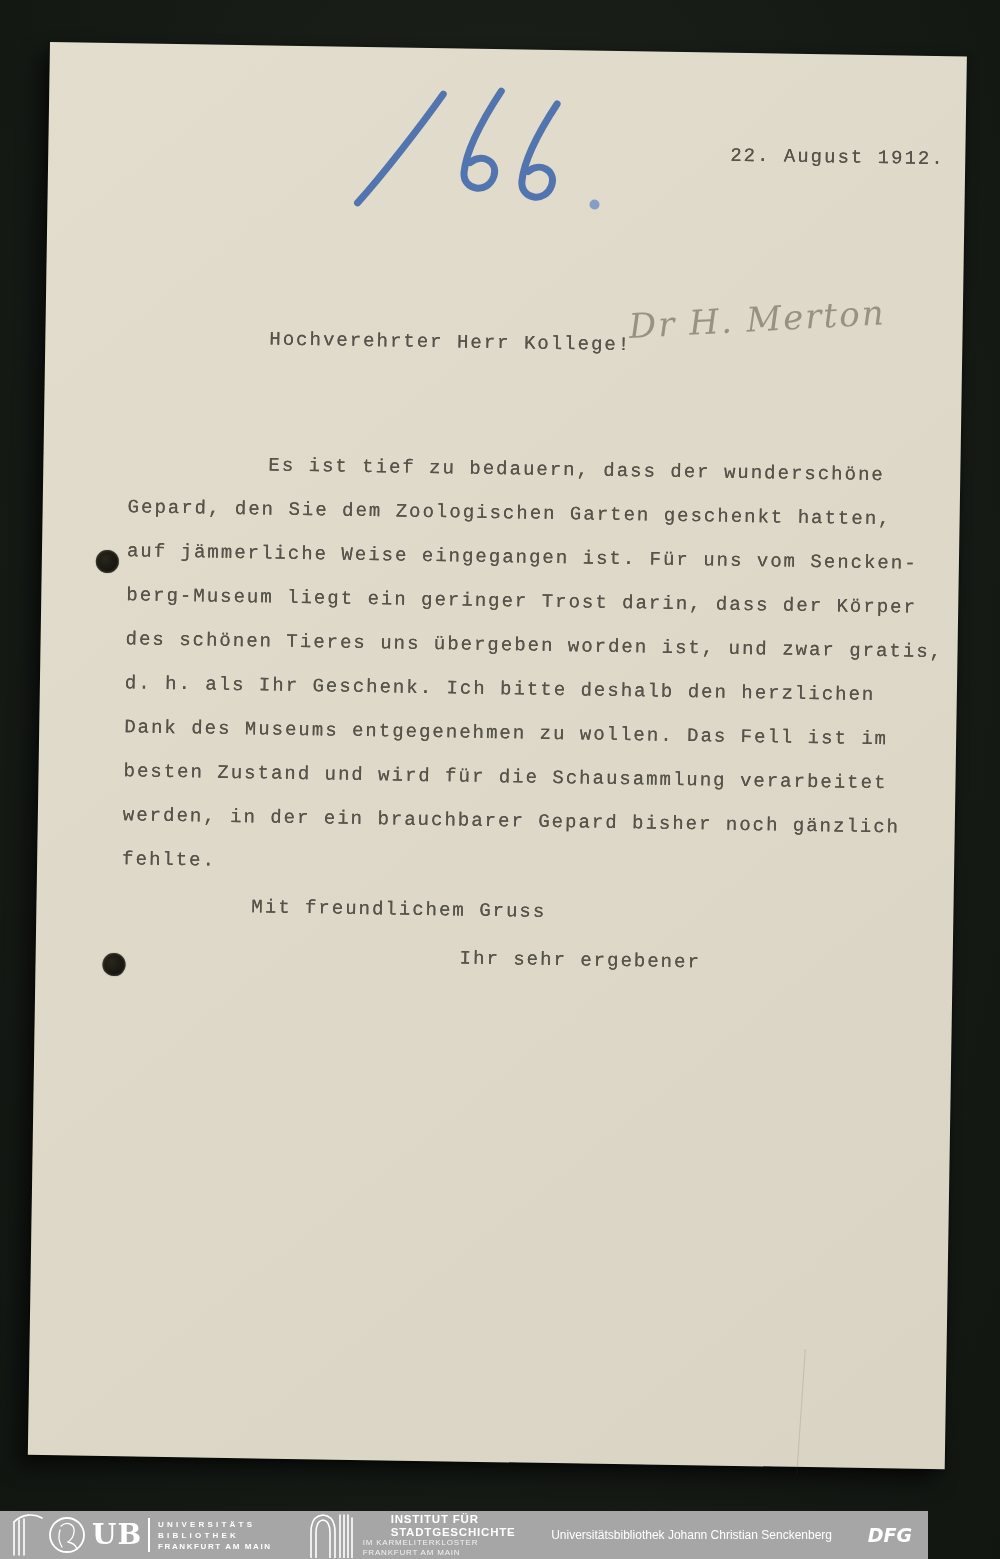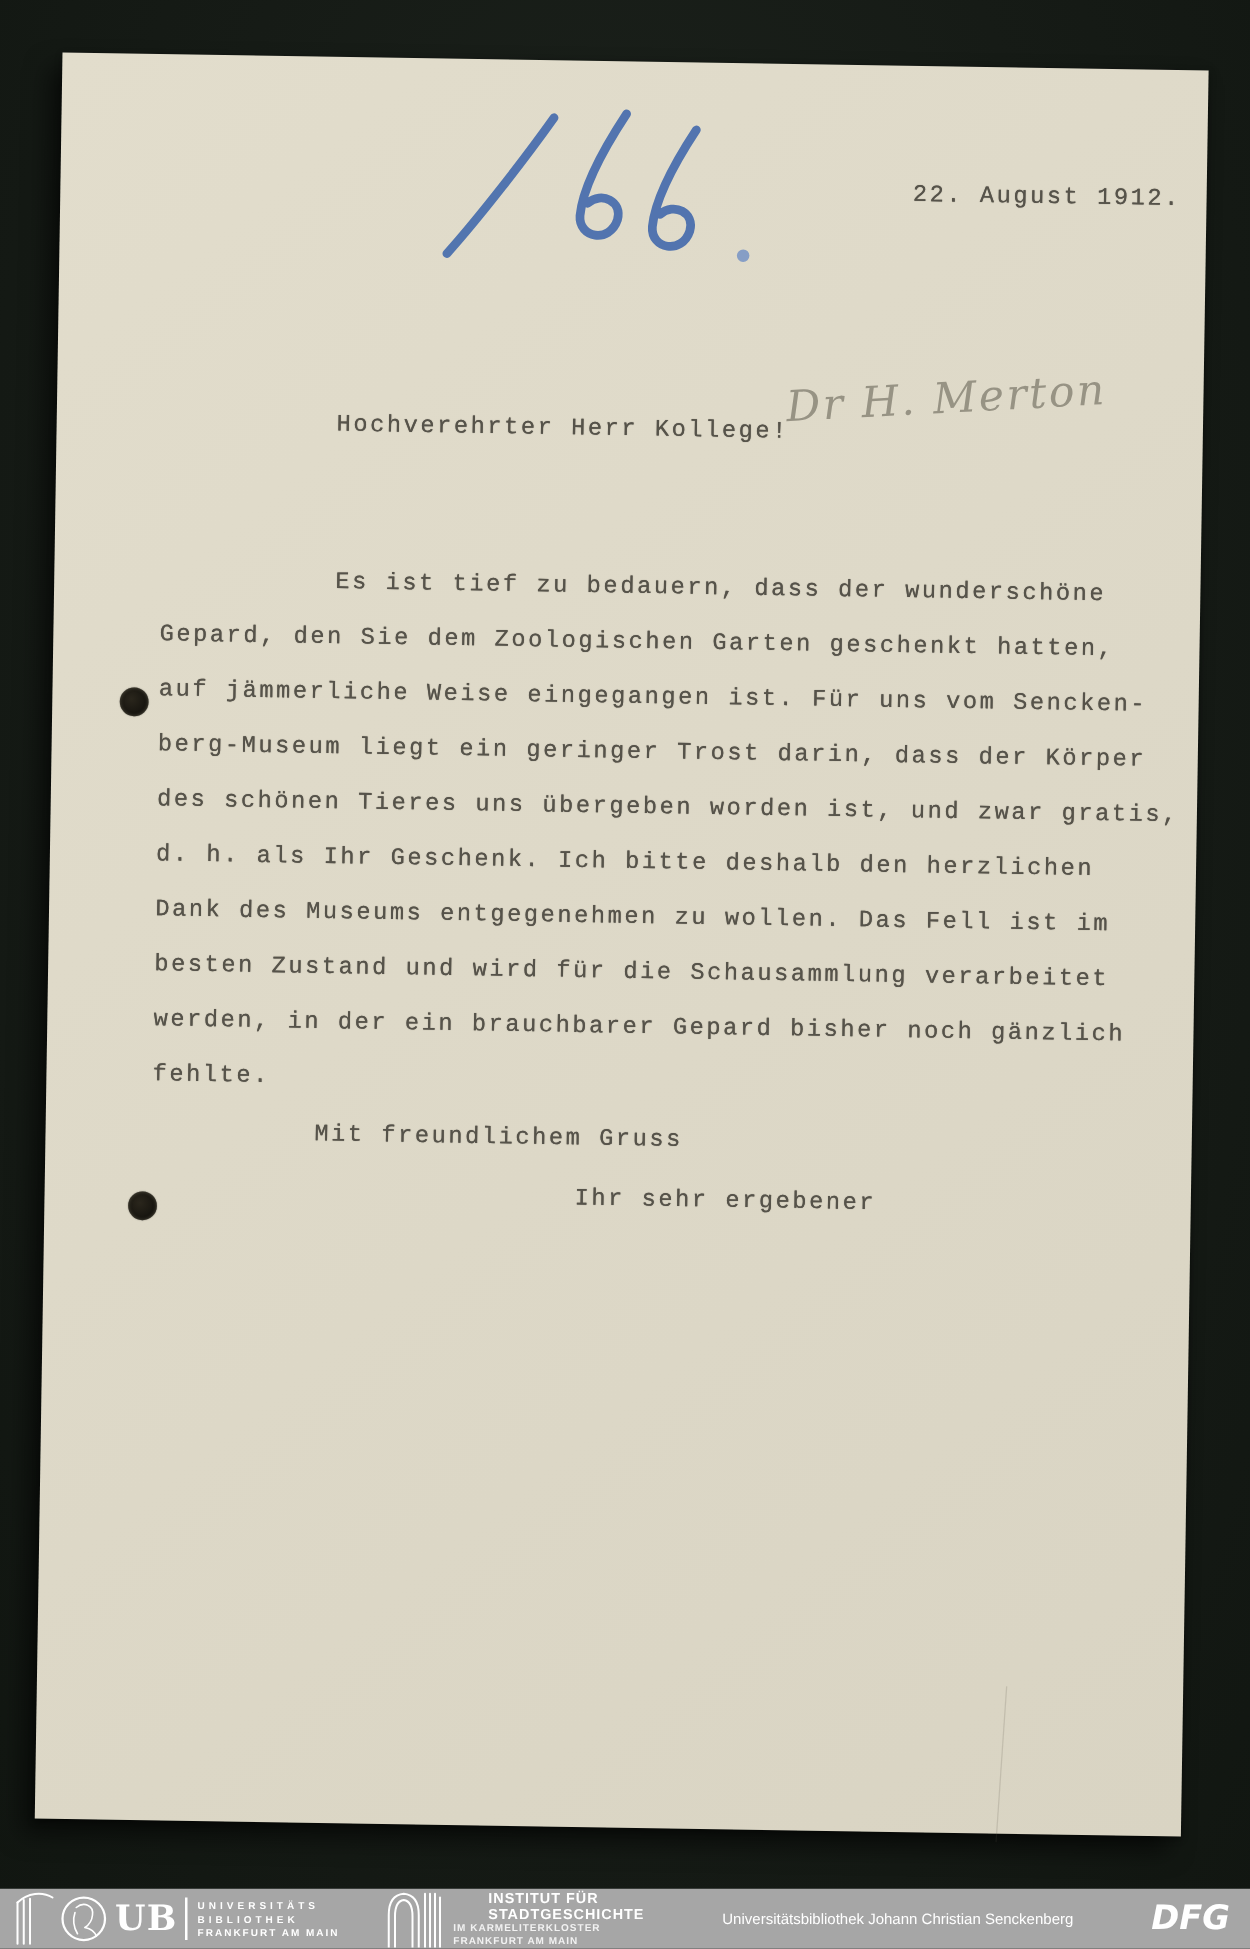--- a/index.html
+++ b/index.html
@@ -38,43 +38,43 @@
   .line.signature{padding-left:339px;margin-top:4px;}
   .hole{position:absolute;width:23px;height:23px;border-radius:50%;
     background:radial-gradient(circle at 40% 40%, #2a261c 0%, #15130e 70%);
     box-shadow:0 0 2px 1px rgba(90,85,70,0.5) inset, 0 0 1px rgba(0,0,0,0.6);}
   .hole1{left:54px;top:507px;}
   .hole2{left:67px;top:910px;}
   .crease{position:absolute;left:772px;top:1295px;width:1px;height:125px;
     background:rgba(90,85,70,0.18);transform:rotate(3deg);}
   
   .bar{
-    position:absolute;left:0;bottom:0;width:1000px;height:48px;
+    position:absolute;left:0;bottom:0;width:928px;height:48px;
     background:#a6a6a6;color:#ffffff;
     display:flex;align-items:center;
   }
   .logo-group{display:flex;align-items:center;}
   .ublogo{margin-left:10px;}
   .ub-initials{
     font-family:"DejaVu Serif","Liberation Serif",serif;
     font-size:28px;font-weight:bold;letter-spacing:1px;margin:0 6px 0 4px;line-height:40px;
   }
   .vdiv{width:2px;height:34px;background:#ffffff;margin-right:8px;}
   .stack{display:flex;flex-direction:column;}
   .ub-text span{
     font-size:8px;letter-spacing:3.2px;line-height:11px;font-weight:bold;white-space:nowrap;
   }
   .inst-logo{margin-left:36px;}
   .inst-text{margin-left:9px;}
   .inst-text .b{font-size:11.5px;font-weight:bold;letter-spacing:0.8px;line-height:12.5px;white-space:nowrap;padding-left:28px;}
-  .inst-text .s{font-size:8px;letter-spacing:0.8px;line-height:9.5px;color:#f2f2f2;white-space:nowrap;font-weight:bold;}
+  .inst-text .s{font-size:8px;letter-spacing:0.8px;line-height:9.5px;color:#f2f2f2;white-space:nowrap;}
   .center-label{flex:1;text-align:center;font-size:12px;color:#ffffff;}
   .dfg{
     margin-right:16px;font-family:"DejaVu Sans","Liberation Sans",sans-serif;
-    font-weight:900;font-style:italic;font-size:27px;letter-spacing:0px;line-height:48px;
+    font-weight:900;font-style:italic;font-size:19px;letter-spacing:0px;line-height:48px;
   }
   svg .wl{stroke:#ffffff;fill:none;stroke-linecap:round;}
 </style>
 </head>
 <body>
 
 <div class="stage">
 
   <div class="paper">
 

